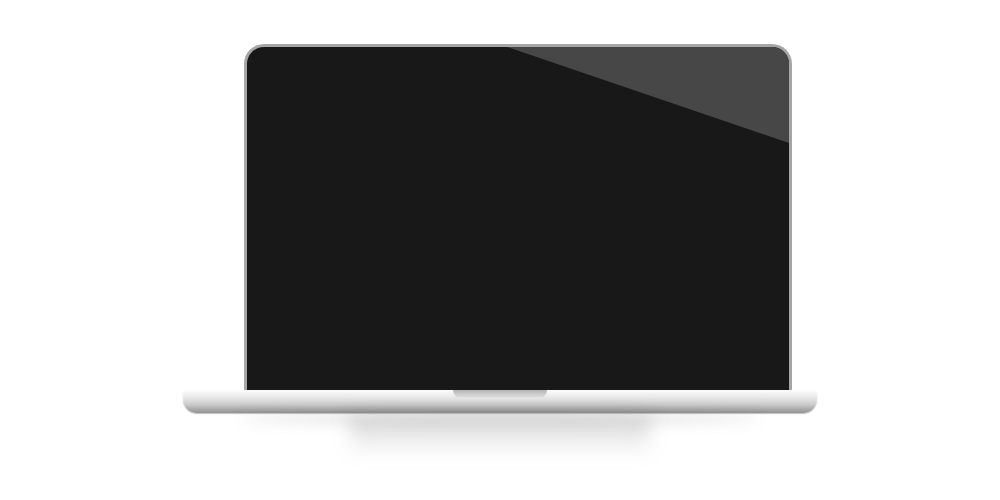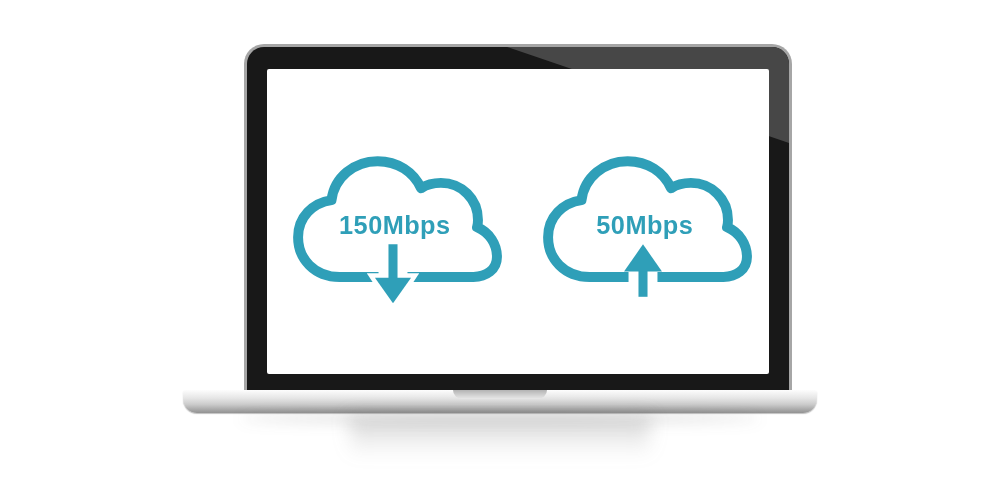--- a/index.html
+++ b/index.html
@@ -98,60 +98,20 @@
   }
 </style>
 </head>
 <body>
 
 <div class="stage">
 
   <div class="laptop-screen">
     <div class="screen-glare"></div>
 
-    <div class="screen-inner">
-
-      <svg class="cloud-svg" width="226" height="172" viewBox="0 0 250 190" aria-hidden="true">
-        <path class="cloud-outline" d="M 66 148
-                 C 38 148 20 128 20 104
-                 C 20 82 36 66 57 63
-                 C 60 38 82 20 108 20
-                 C 130 20 148 32 156 50
-                 C 162 46 170 44 178 44
-                 C 201 44 219 62 219 85
-                 C 219 88 219 90 218 93
-                 C 232 99 240 112 240 126
-                 C 240 140 228 148 214 148
-                 Z"></path>
-        <line class="halo-stroke" x1="125" y1="108" x2="125" y2="150" stroke-width="32"></line>
-        <polygon class="halo-fill" points="96,144 154,144 125,188"></polygon>
-        <line class="arrow-stem" x1="125" y1="112" x2="125" y2="152" stroke-width="10"></line>
-        <polygon class="arrow-head" points="105,149 145,149 125,177"></polygon>
-        <text class="speed-text" x="127" y="100" text-anchor="middle">150Mbps</text>
-      </svg>
-
-      <svg class="cloud-svg" width="226" height="172" viewBox="0 0 250 190" aria-hidden="true">
-        <path class="cloud-outline" d="M 66 148
-                 C 38 148 20 128 20 104
-                 C 20 82 36 66 57 63
-                 C 60 38 82 20 108 20
-                 C 130 20 148 32 156 50
-                 C 162 46 170 44 178 44
-                 C 201 44 219 62 219 85
-                 C 219 88 219 90 218 93
-                 C 232 99 240 112 240 126
-                 C 240 140 228 148 214 148
-                 Z"></path>
-        <line class="halo-stroke" x1="125" y1="132" x2="125" y2="174" stroke-width="32"></line>
-        <line class="arrow-stem" x1="125" y1="138" x2="125" y2="170" stroke-width="10"></line>
-        <polygon class="arrow-head" points="104,142 146,142 125,112"></polygon>
-        <text class="speed-text" x="127" y="100" text-anchor="middle">50Mbps</text>
-      </svg>
-
-    </div>
   </div>
 
   <div class="laptop-base">
     <div class="base-notch"></div>
   </div>
 
   <div class="shadow-wide"></div>
   <div class="reflect-center"></div>
 
 </div>

